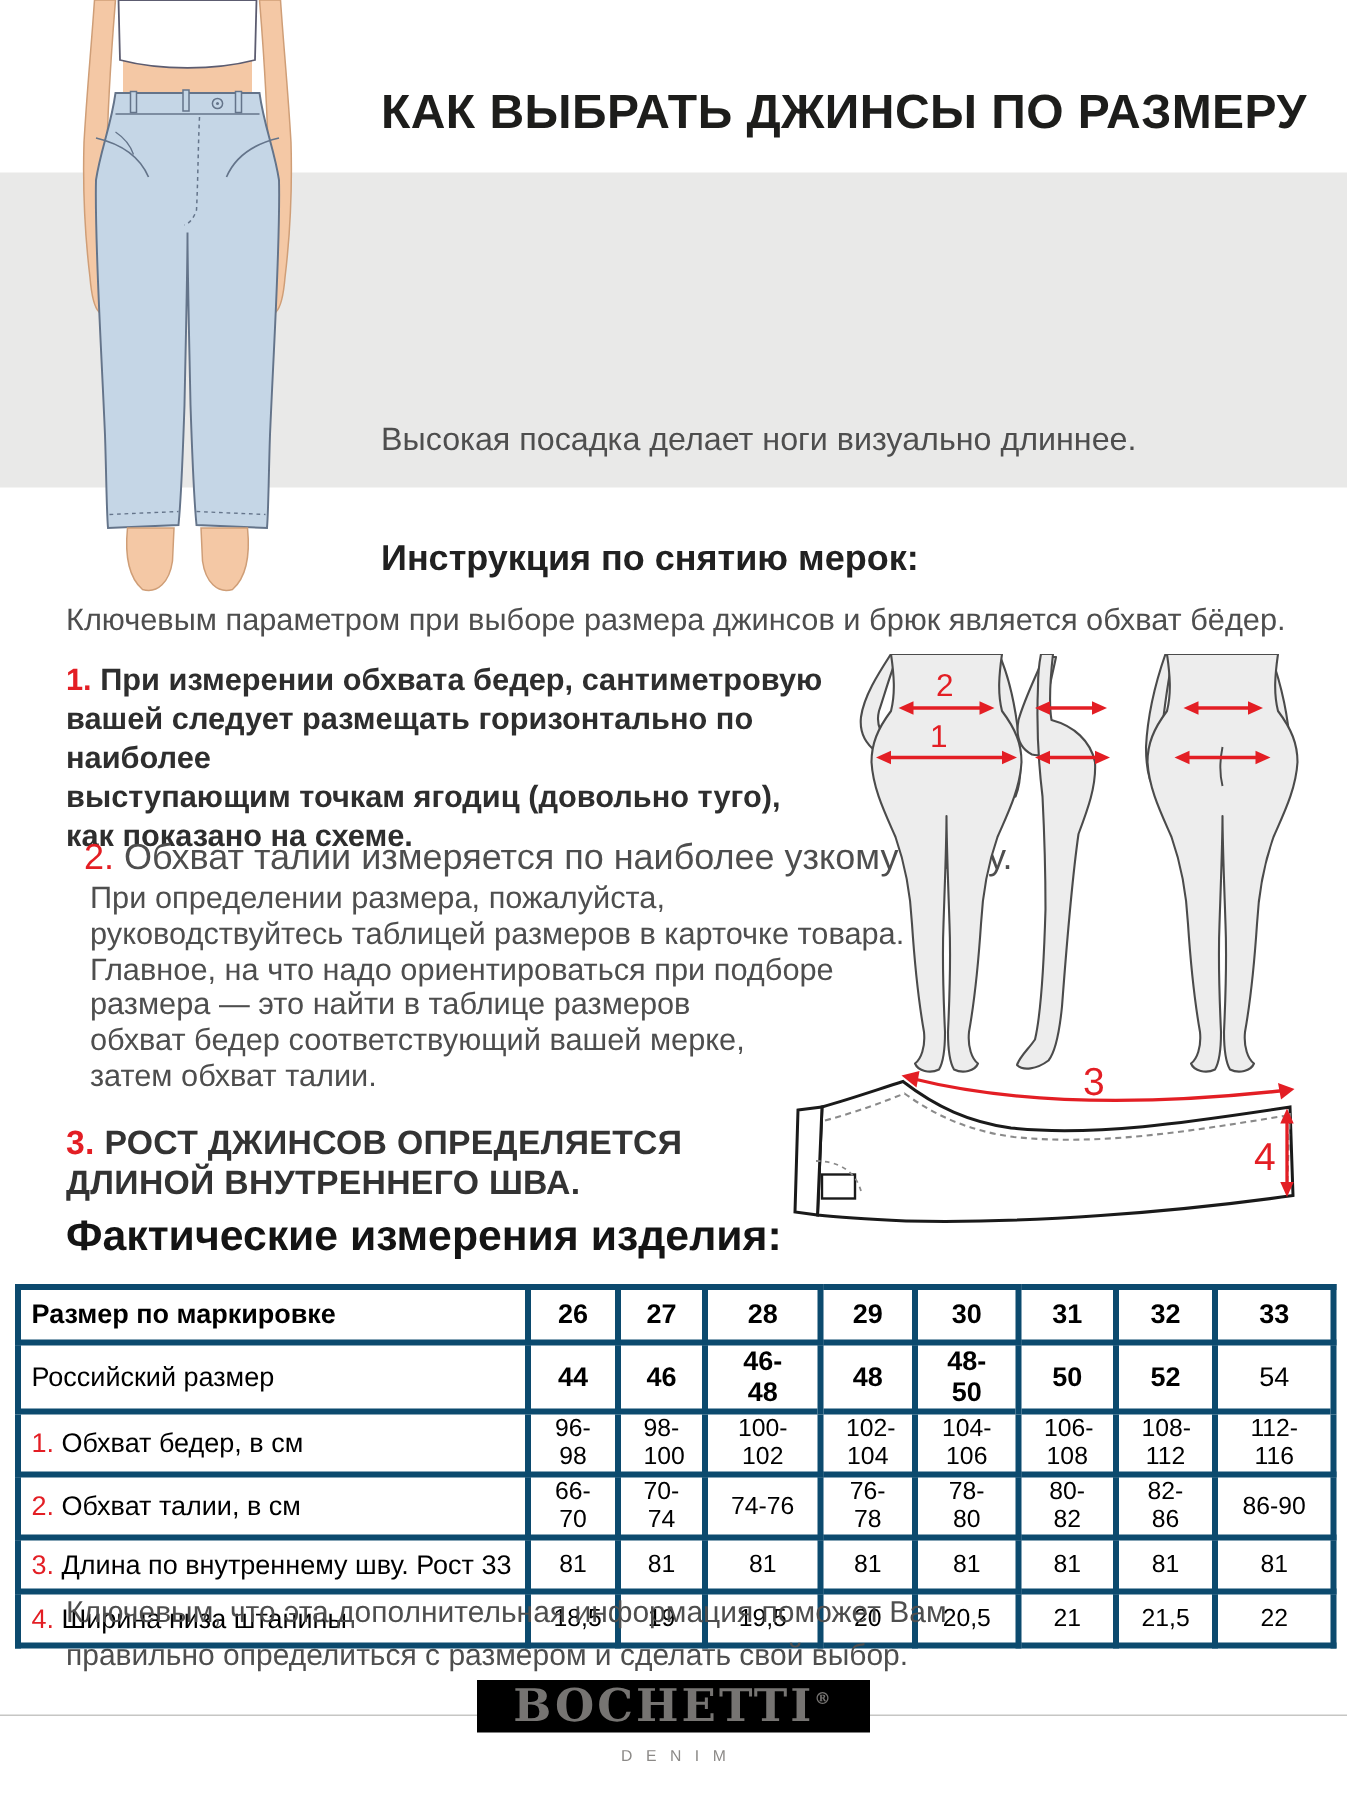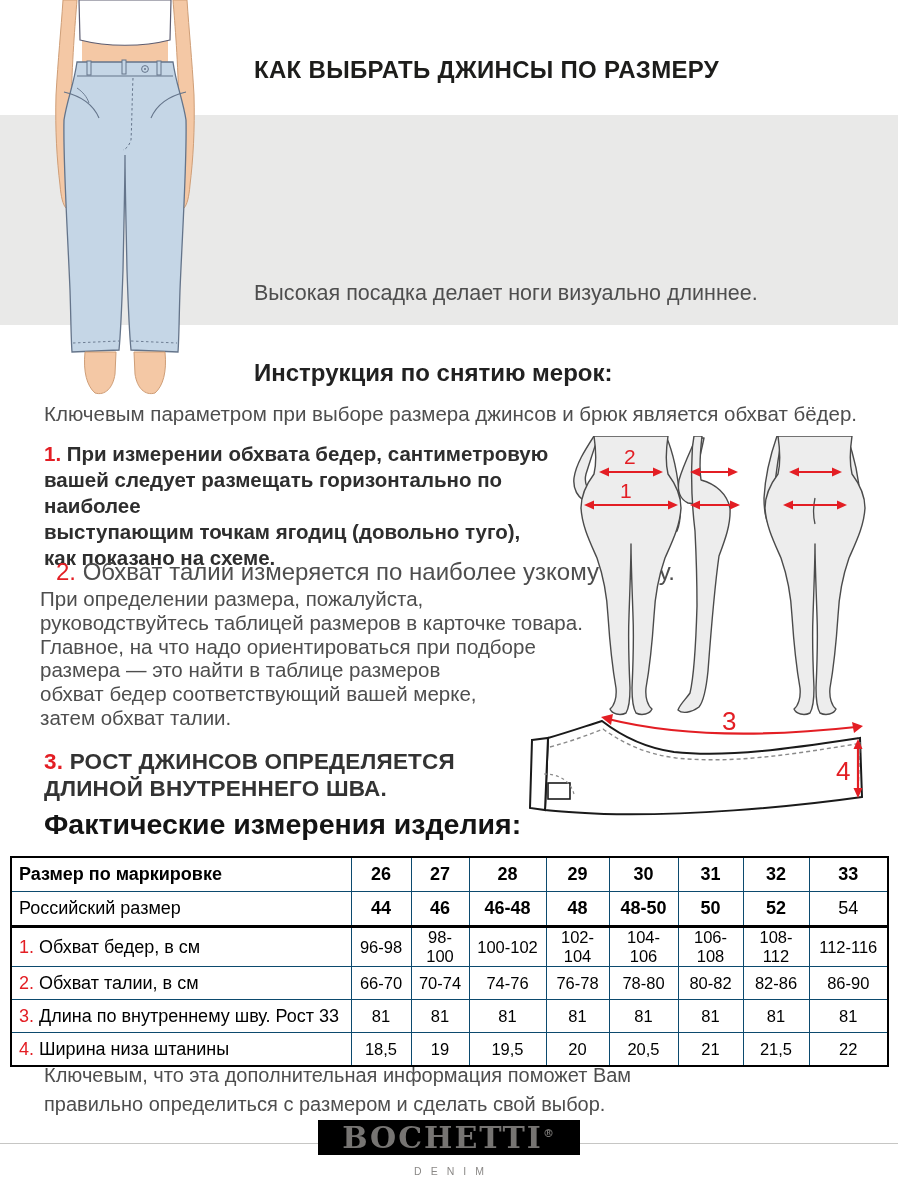--- a/index.html
+++ b/index.html
@@ -1,38 +1,38 @@
 <!DOCTYPE html>
 <html><head>
 <meta charset="utf-8">
 <style>
   html,body{margin:0;padding:0;background:#fff;}
   .canvas{position:relative;width:898px;height:1200px;background:#fff;overflow:hidden;
           font-family:"Liberation Sans",sans-serif;color:#222;}
   .abs{position:absolute;}
   .gray-band{left:0;top:115px;width:898px;height:210px;background:#e9e9e8;}
-  .title{left:254px;top:56px;width:640px;font-size:24px;font-weight:700;color:#1d1d1b;letter-spacing:.3px;}
+  .title{left:254px;top:56px;width:640px;font-size:32px;font-weight:700;color:#1d1d1b;letter-spacing:.3px;}
   .subtitle{left:254px;top:138px;font-size:24px;font-weight:700;color:#212121;}
   .subtitle .pre{margin-right:8px;}
   .body-gray{color:#4e4e4e;}
   .para1{left:254px;top:179px;font-size:21.5px;line-height:31px;white-space:pre-line;}
   .para2{left:254px;top:281px;font-size:21.5px;}
   .instr-heading{left:254px;top:359px;font-size:24px;font-weight:700;color:#212121;}
   .key-line{left:44px;top:402px;font-size:20.5px;}
   .step1{left:44px;top:441px;width:540px;font-size:20.5px;font-weight:700;line-height:26px;
          color:#2e2e2e;white-space:pre-line;margin:0;}
   .step2{left:44px;top:546px;font-size:24px;color:#4e4e4e;margin:12px;}
-  .size-para{left:40px;top:587px;font-size:20.5px;line-height:23.8px;white-space:pre-line;}
+  .size-para{left:60px;top:587px;font-size:20.5px;line-height:23.8px;white-space:pre-line;}
   .step3{left:44px;top:748px;font-size:22.5px;font-weight:700;line-height:27px;color:#333;
          white-space:pre-line;margin:0;letter-spacing:.2px;}
   .red{color:#e31e24;}
   .table-heading{left:44px;top:808px;font-size:28.5px;font-weight:700;color:#141414;}
   table.size{position:absolute;left:10px;top:856px;width:877px;border-collapse:collapse;
              table-layout:fixed;background:#fff;border:2px solid #000;}
-  table.size td{border:1px solid #0c4a6e;height:32px;padding:0 5px;color:#000;overflow:hidden;}
+  table.size td{border:4px solid #0c4a6e;height:32px;padding:0 15px;color:#000;overflow:hidden;}
   .label-cell{text-align:left;padding-left:7px !important;font-size:18px;white-space:nowrap;}
   .val-cell{text-align:center;font-size:16.5px;}
   .b{font-weight:700;}
   tr.r0 td,tr.r1 td{height:33px;}
   tr.r0 .val-cell,tr.r1 .val-cell{font-size:18px;}
   tr.r1 td{border-bottom:3px solid #000;}
   .footer-para{left:44px;top:1061px;font-size:20px;line-height:29px;white-space:pre-line;}
   .brand-rule{left:0;top:1143px;width:898px;height:1px;background:#c6c6c4;}
   .brand-row{left:0;top:1120px;width:898px;text-align:center;}
   .brand-name{position:relative;display:inline-block;background:#000000;padding:0 24px;

